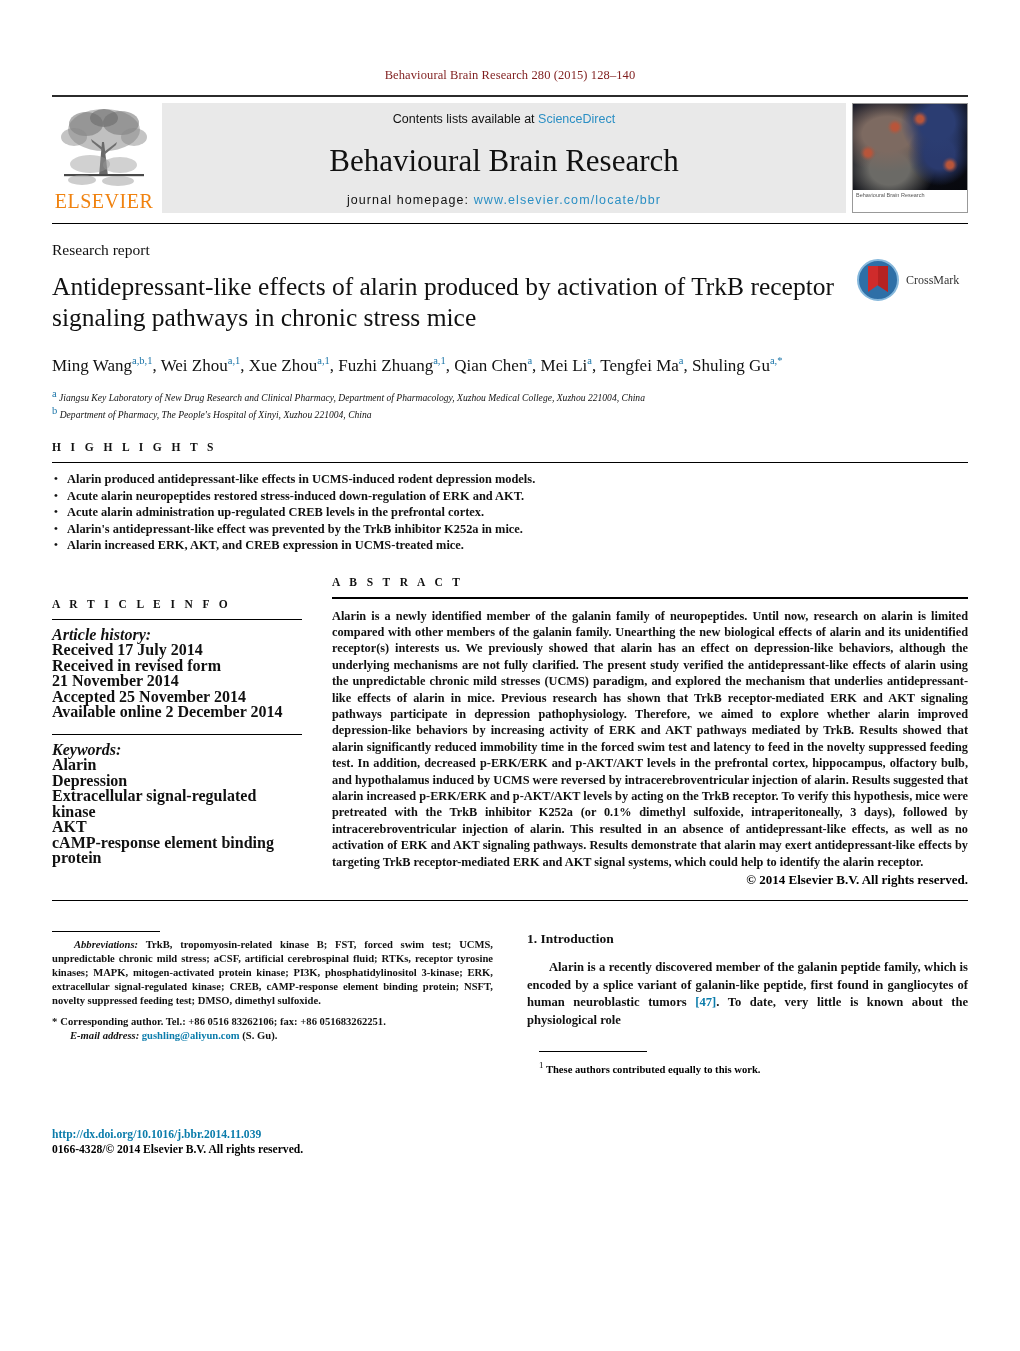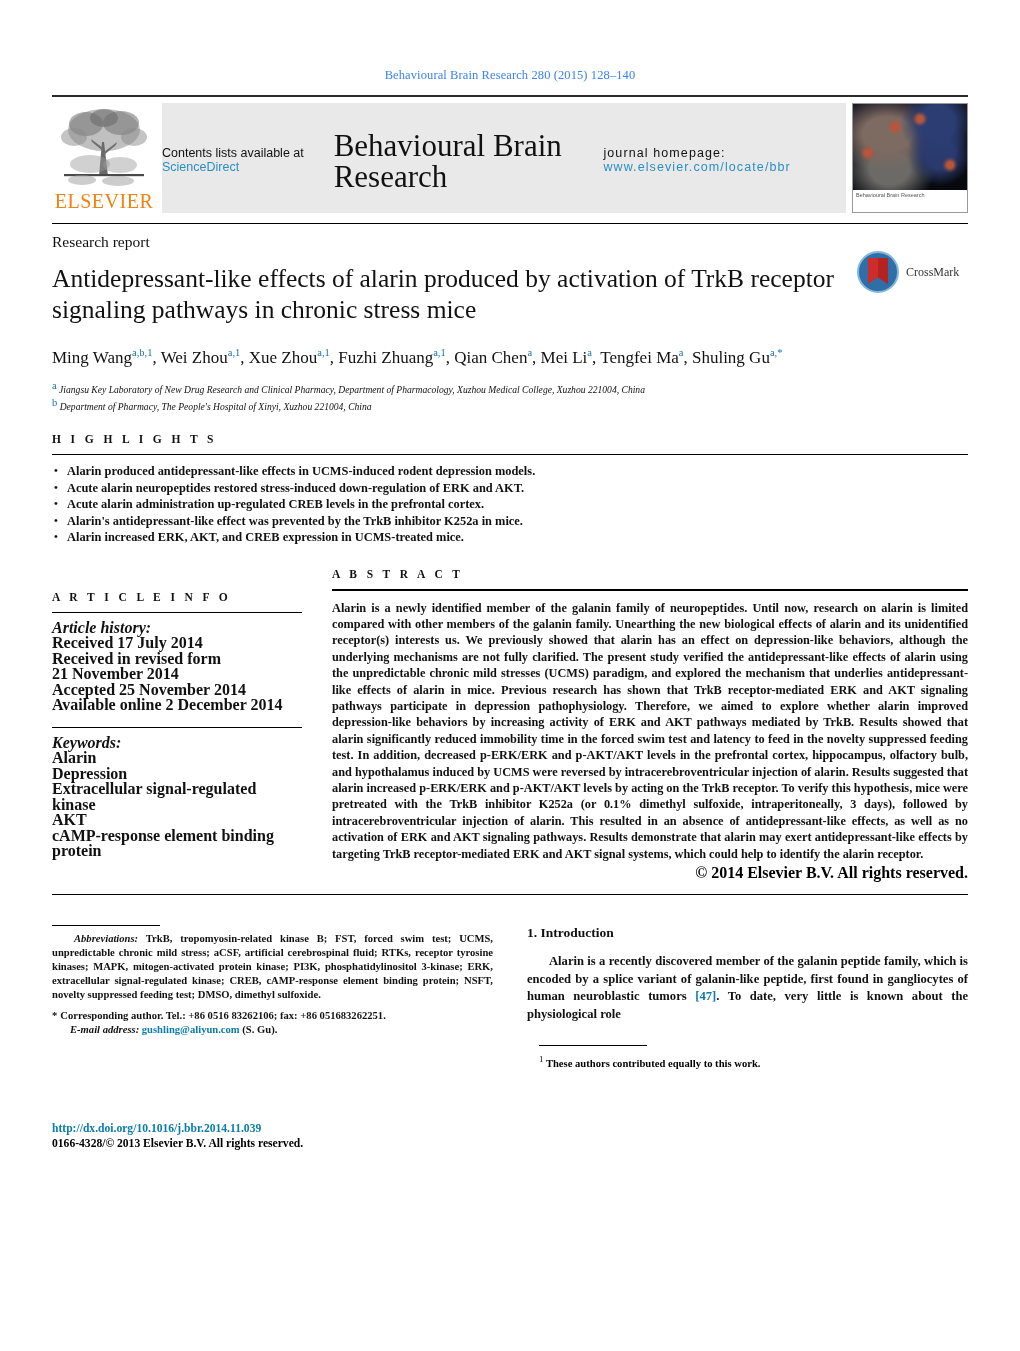--- a/index.html
+++ b/index.html
@@ -18,21 +18,21 @@
     position: relative;
     width: 1020px; height: 1351px;
     padding: 0;
   }
 
   
   .running-head {
     text-align: center;
     font-family: "Liberation Serif", serif;
     font-size: 12.5px;
-    color: #3b82f6;
+    color: #7f1d1d;
     padding-top: 68px;
     letter-spacing: .1px;
   }
 
   
   .banner-wrap {
     margin: 12px 52px 0 52px;
     border-top: 2px solid #2b2b2b;
     padding-top: 6px;
     display: flex;
@@ -56,21 +56,21 @@
     letter-spacing: .5px;
     line-height: 1;
     margin-top: 1px;
   }
   .banner-center {
     flex: 1 1 auto;
     background: #e9e9e9;
     margin-left: 6px;
     margin-right: 6px;
     display: flex;
-    flex-direction: row;
+    flex-direction: column;
     align-items: center;
     justify-content: space-between;
     padding: 9px 0 6px 0;
   }
   .contents-line {
     font-family: "Liberation Sans", sans-serif;
     font-size: 12.5px;
     color: #111;
   }
   .contents-line .sd {
@@ -116,21 +116,21 @@
   .cover-caption {
     position: absolute; left: 0; right: 0; bottom: 0;
     height: 22px; background: #fff;
     font-family: "Liberation Sans", sans-serif;
     font-size: 5.5px; color: #555;
     padding: 2px 3px; line-height: 6.5px;
   }
 
   
   .rule-thin { border-top: 1px solid #000; margin: 10px 52px 0 52px; }
-  .article-head { margin: 0 52px; padding-top: 9px; position: relative; }
+  .article-head { margin: 8px 52px; padding-top: 9px; position: relative; }
   .section-kicker {
     font-family: "Liberation Serif", serif;
     font-size: 15.5px; color: #111;
     margin-bottom: 12px;
   }
   .paper-title {
     font-family: "Liberation Serif", serif;
     font-size: 25.5px;
     line-height: 31px;
     color: #111;
@@ -220,21 +220,21 @@
     font-weight: bold;
     font-size: 12.3px;
     line-height: 16.4px;
     color: #111;
     text-align: justify;
     margin-top: 9px;
   }
   .abs-copy {
     font-family: "Liberation Serif", serif;
     font-weight: bold;
-    font-size: 16px;
+    font-size: 13px;
     text-align: right;
     margin-top: 2px;
   }
   .abs-bottom-rule { border-top: 1px solid #000; margin-top: 12px; }
 
   
   .lower {
     margin: 30px 52px 0 52px;
     display: flex;
     gap: 34px;
@@ -434,21 +434,21 @@
         <span class="star">*</span><span>Corresponding author. Tel.: +86 0516 83262106; fax: +86 051683262251.</span>
       </div>
       <div class="footnote email-line">
         <span class="ital">E-mail address:</span>
         <span class="lnk">gushling@aliyun.com</span>
         <span>(S. Gu).</span>
       </div>
 
       <div class="doi-block">
         <div class="doi-link">http://dx.doi.org/10.1016/j.bbr.2014.11.039</div>
-        <div>0166-4328/© 2013 Elsevier B.V. All rights reserved.</div>
+        <div>0166-4328/© 2014 Elsevier B.V. All rights reserved.</div>
       </div>
     </div>
 
     <div class="lower-col">
       <div class="sec-head">1.  Introduction</div>
       <div class="body-text">
         <span>Alarin is a recently discovered member of the galanin peptide family, which is encoded by a splice variant of galanin-like peptide, first found in gangliocytes of human neuroblastic tumors</span>
         <span class="ref">[47]</span><span>. To date, very little is known about the physiological role</span>
       </div>
       <div class="rcol-footnote-rule"></div>

